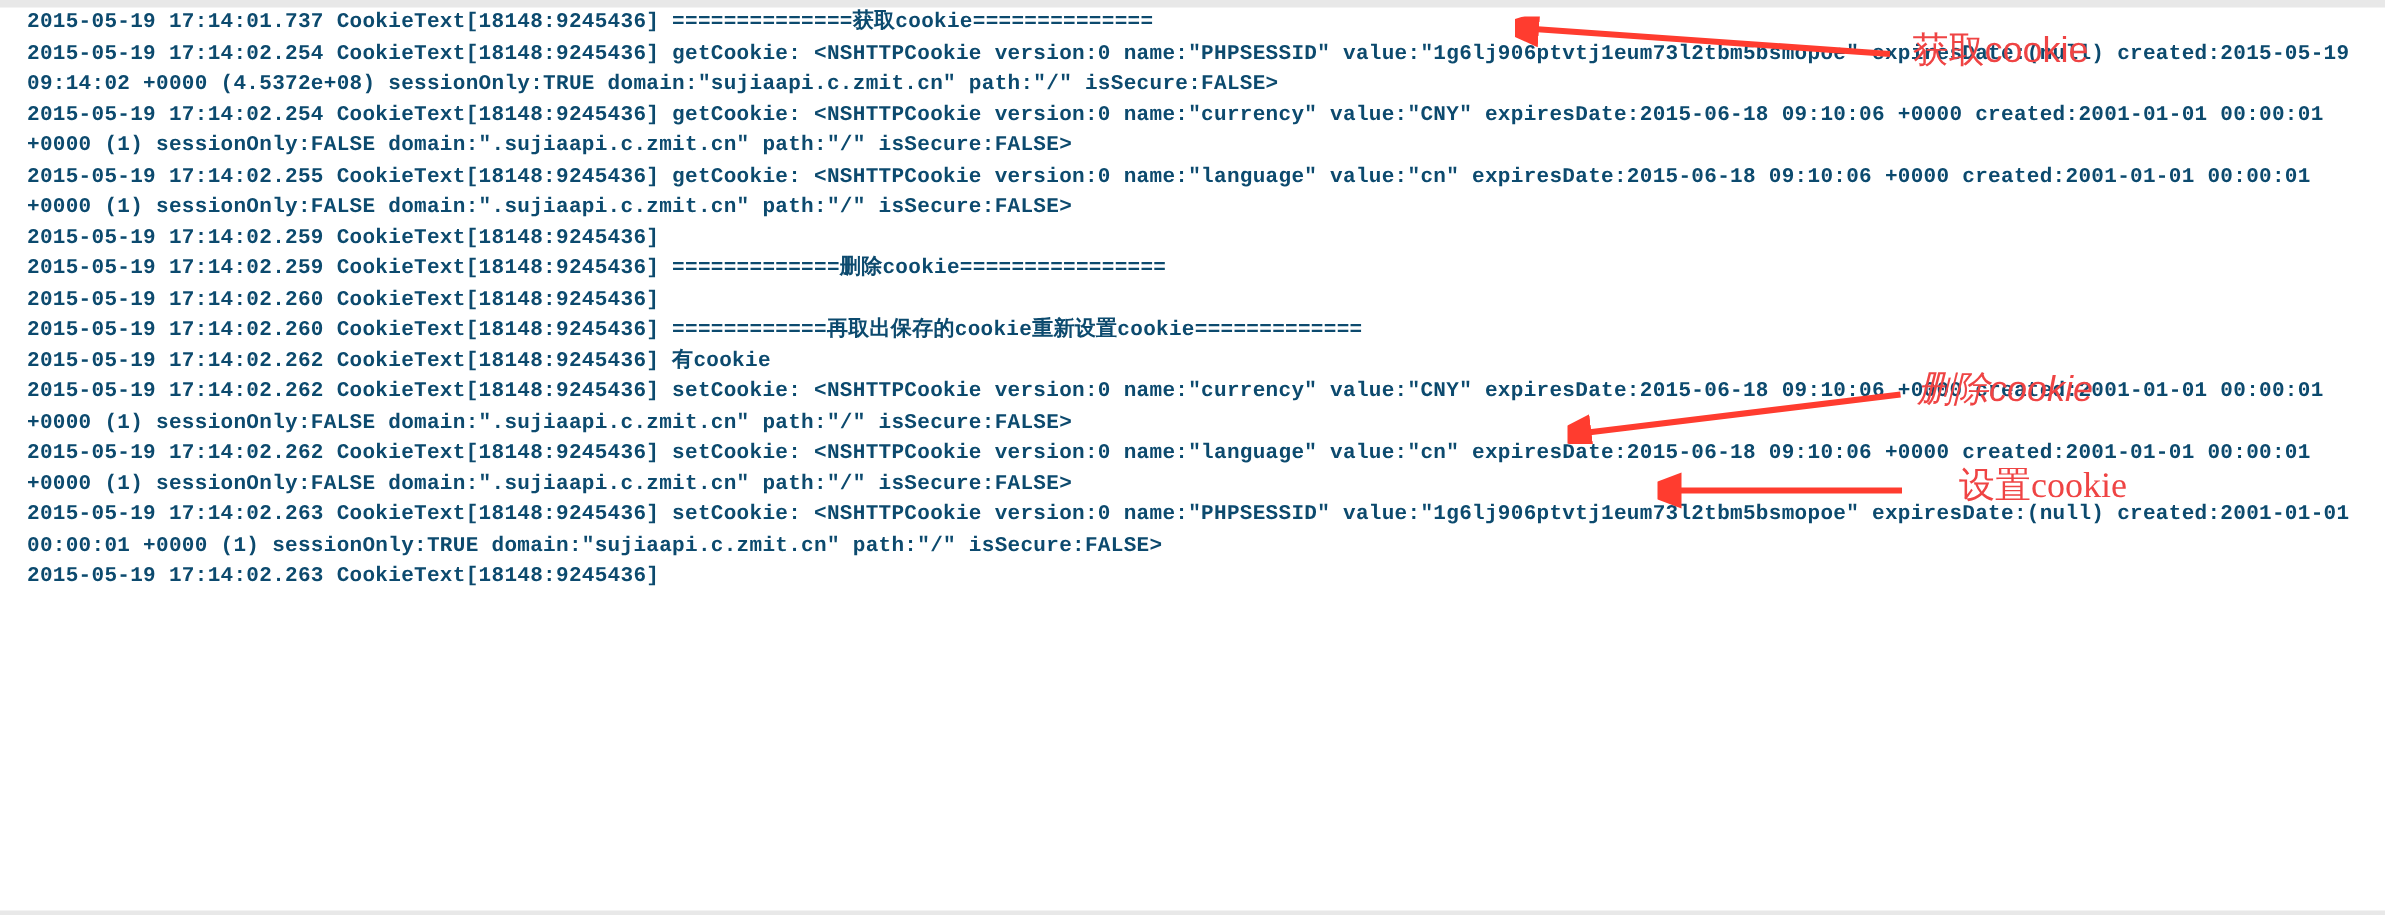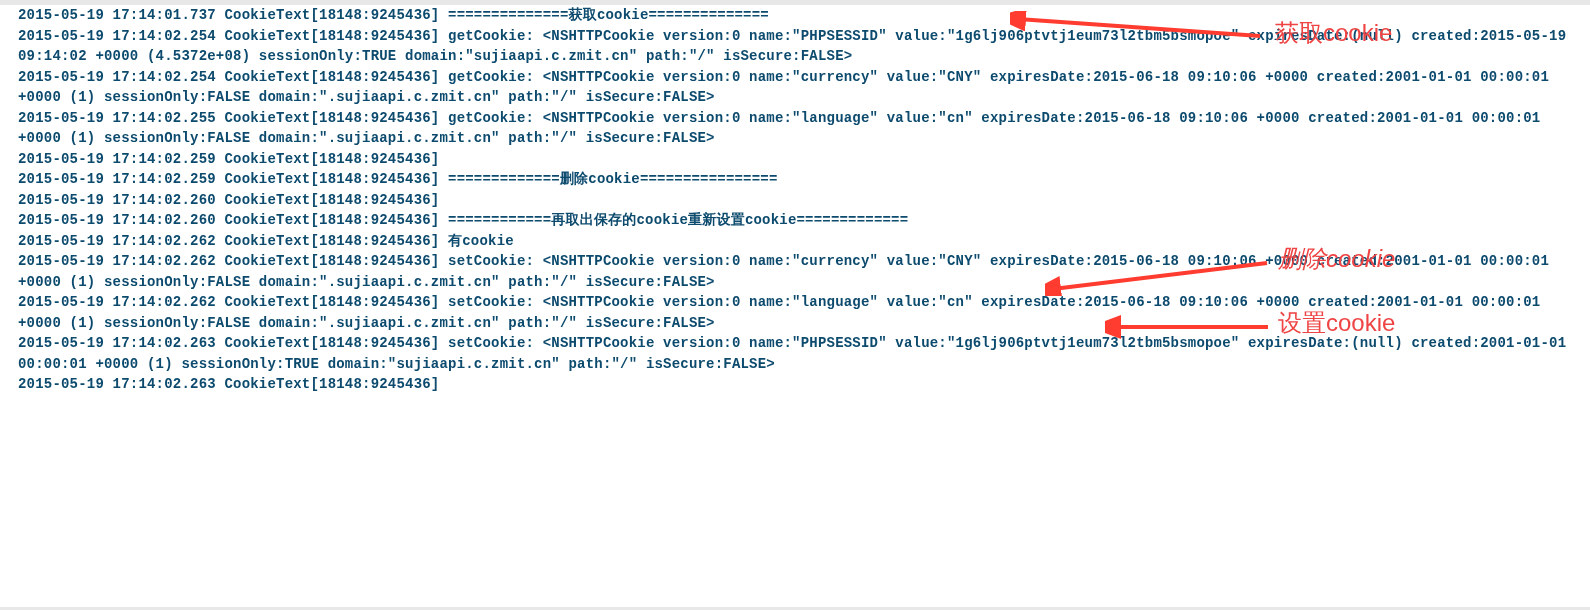--- a/index.html
+++ b/index.html
@@ -74,13 +74,13 @@
 <div class="annotation" style="left:1278px; top:238px;font-style:italic;">删除cookie</div>
 
 <svg class="arrow" style="left:1105px; top:308px; width:170px; height:30px;">
   <defs>
     <marker id="ah3" markerWidth="10" markerHeight="10" refX="2" refY="3" orient="auto">
       <path d="M0,0 L0,6 L8,3 z" fill="#ff3c2f"></path>
     </marker>
   </defs>
   <line x1="163" y1="14" x2="8" y2="14" stroke="#ff3c2f" stroke-width="4" marker-end="url(#ah3)"></line>
 </svg>
-<div class="annotation" style="left:1278px; top:302px;">设置cookie</div>
+<div class="annotation" style="left:1306px; top:302px;font-family:Liberation Serif, serif;">设置cookie</div>
 
 </body></html>

